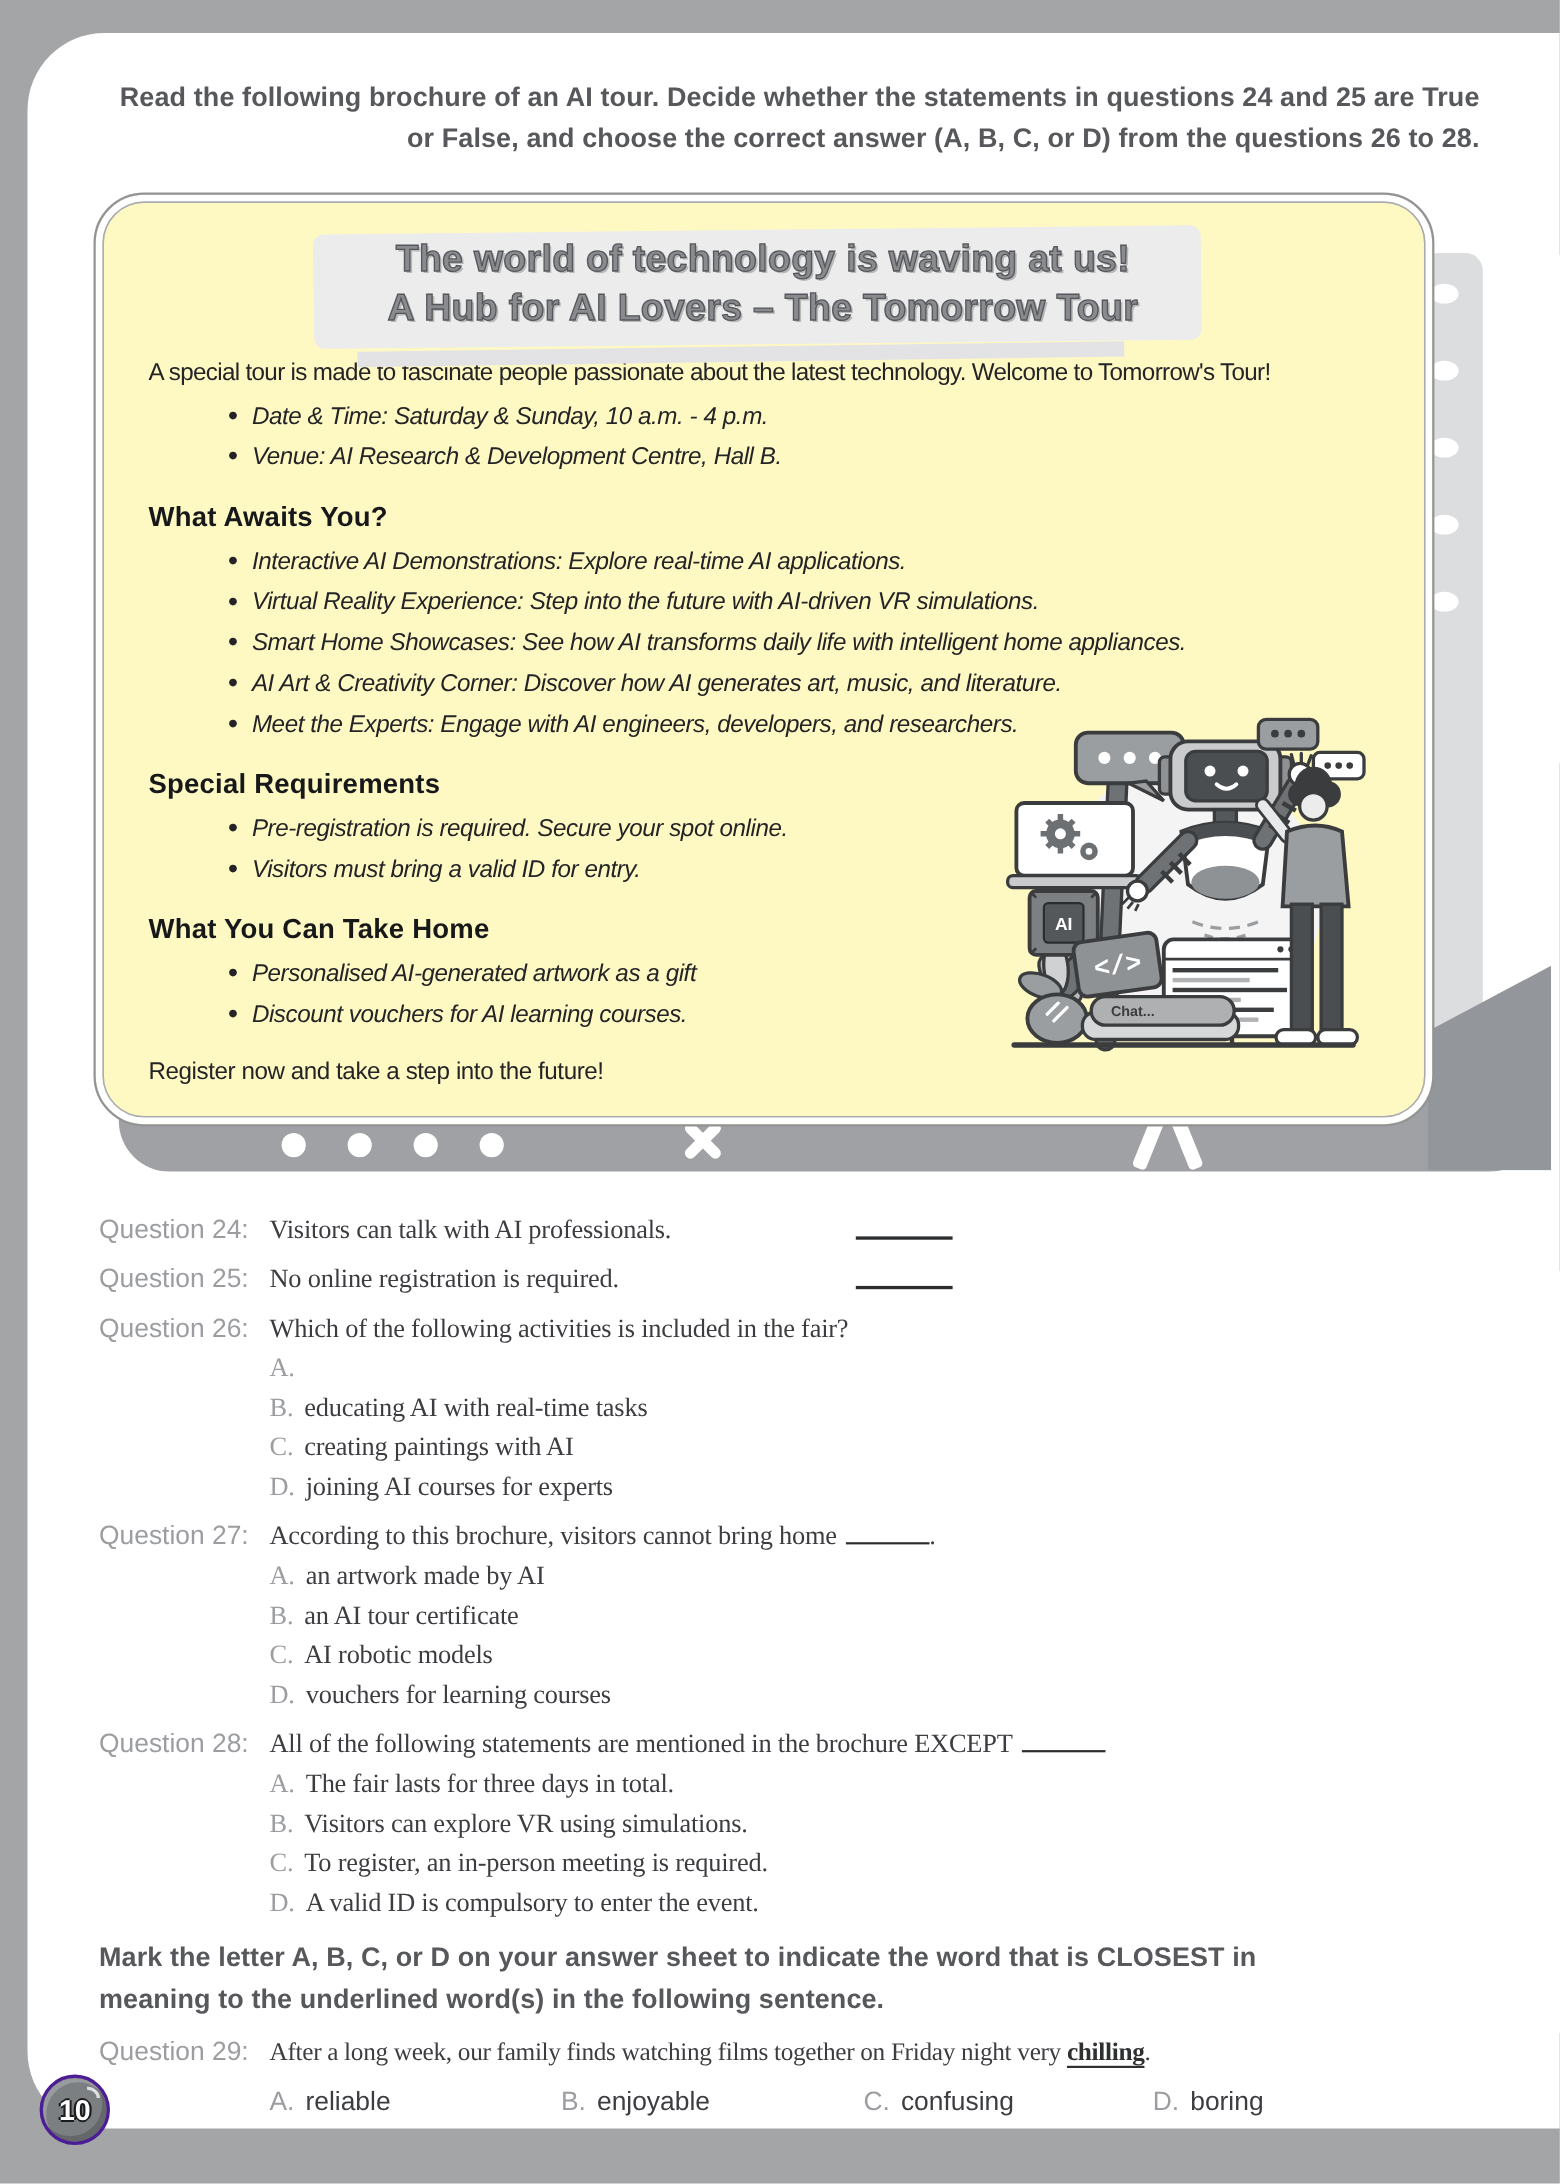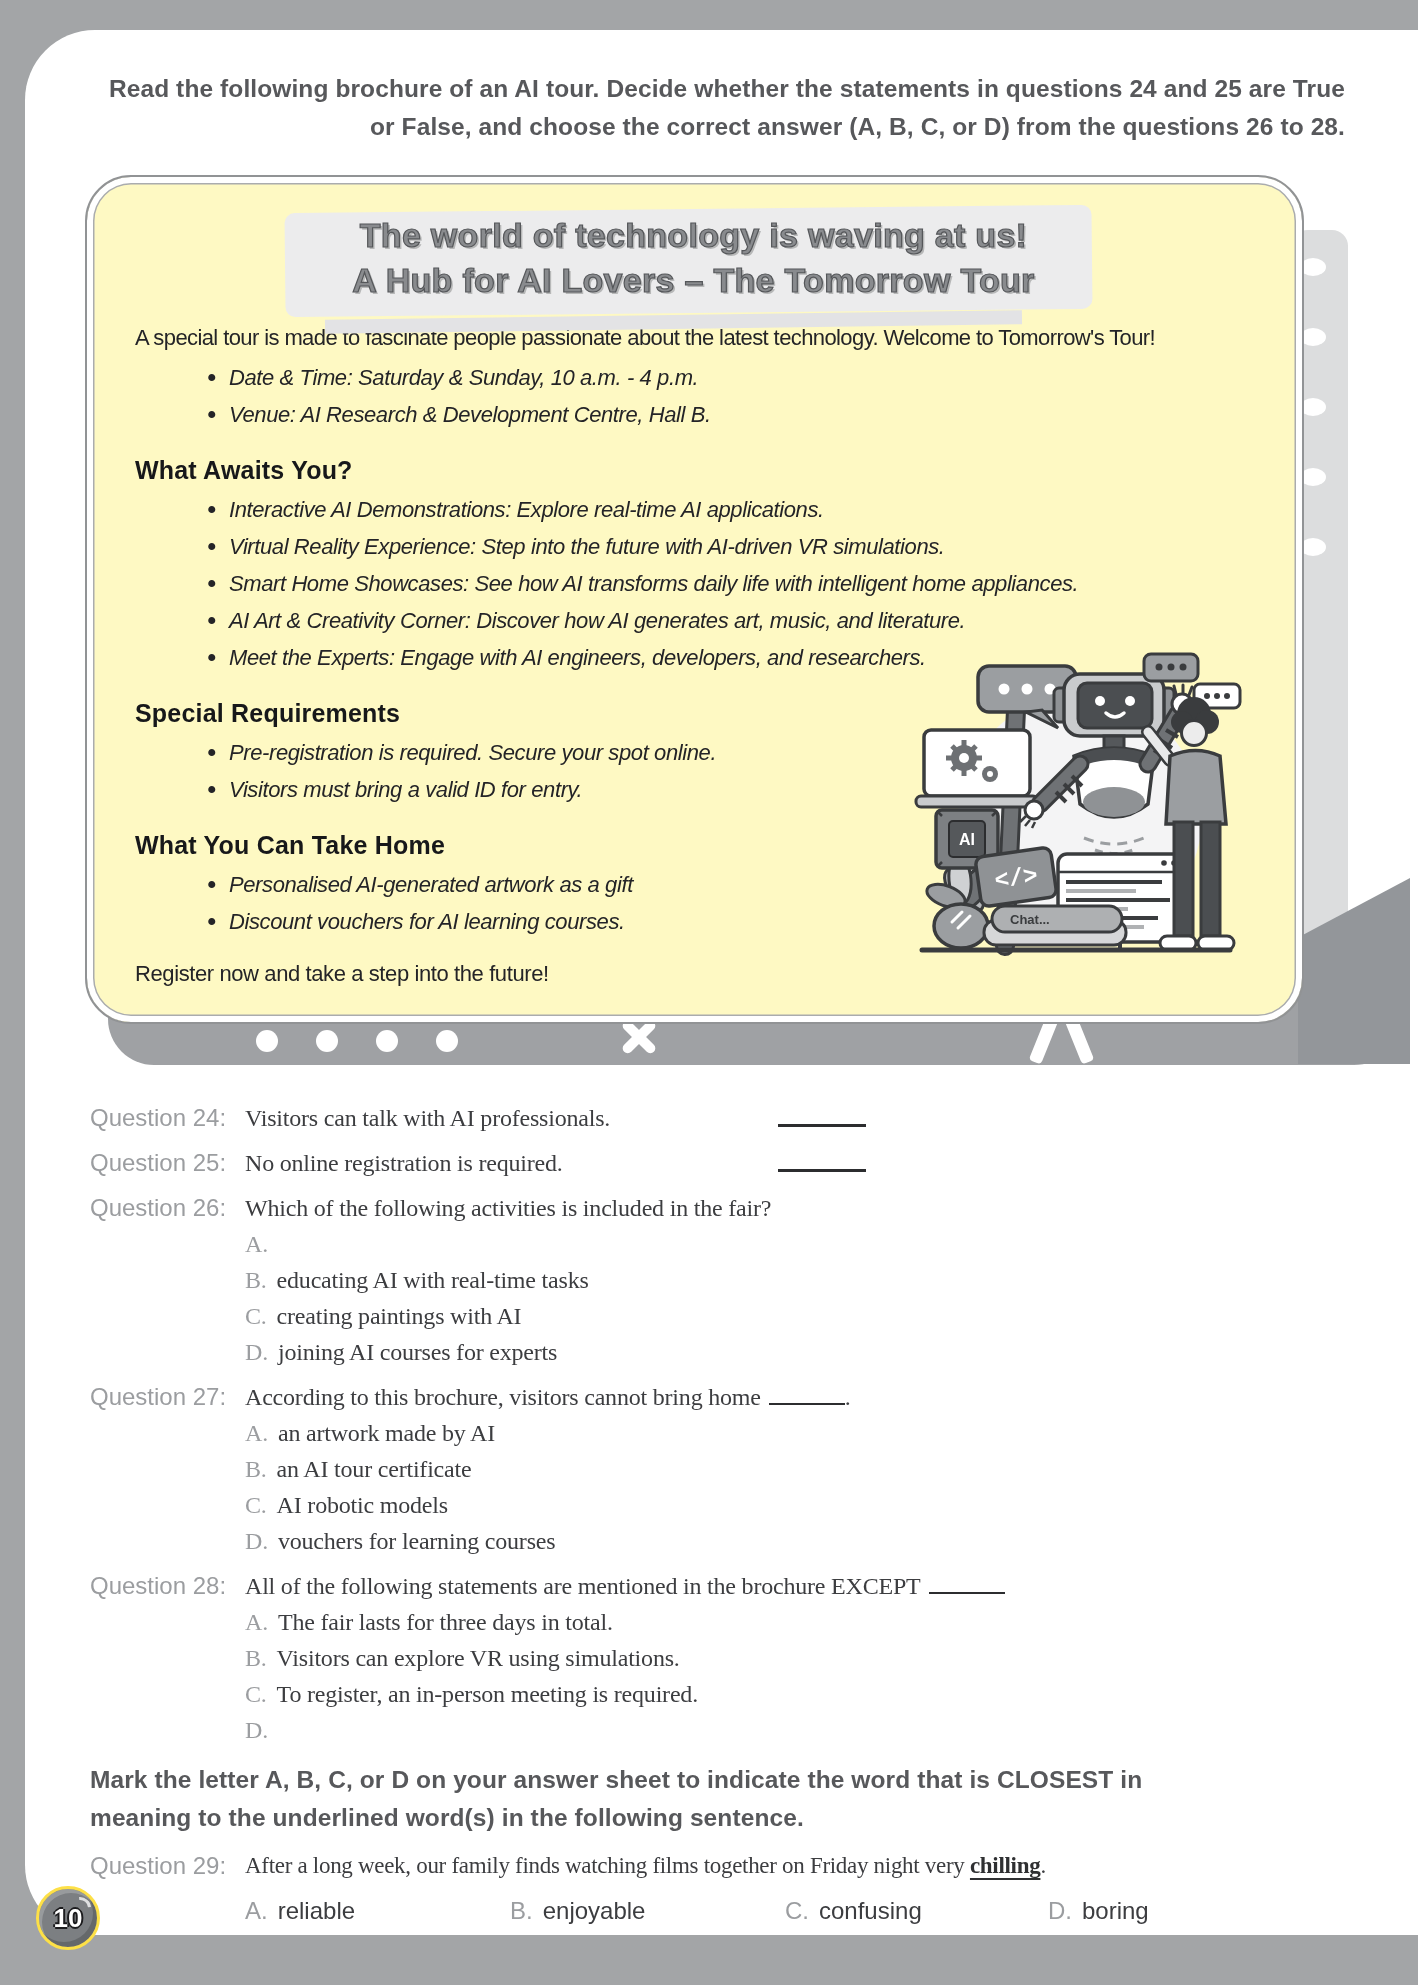--- a/index.html
+++ b/index.html
@@ -70,21 +70,21 @@
   .closest-instruction{margin-top:13px;width:1135px;font-size:24.5px;line-height:38px;font-weight:700;
     color:#57585b;letter-spacing:.1px;}
   .q29-wrap{margin-top:11px;}
   .q29-sentence{font-size:23px;letter-spacing:-.3px;}
   .uword{font-weight:700;color:#2f3032;text-decoration:underline;text-decoration-thickness:2px;text-underline-offset:5px;}
   .q29-options{position:relative;height:38px;margin-top:2px;}
   .q29-opt{position:absolute;top:0;display:flex;font-size:24px;line-height:36px;color:#3c3d40;}
 
   
   .page-badge{position:absolute;left:36px;top:1886px;width:58px;height:58px;border-radius:50%;
-    background:#7c7f82;border:3px solid #fde047;z-index:4;display:flex;align-items:center;justify-content:center;
+    background:#7c7f82;border:3px solid #4c1d95;z-index:4;display:flex;align-items:center;justify-content:center;
     box-shadow:inset -4px -5px 0 rgba(0,0,0,.18), inset 3px 4px 0 rgba(255,255,255,.22);}
   .page-badge::after{content:"";position:absolute;right:6px;top:8px;width:16px;height:16px;
     border:3px solid transparent;border-top-color:rgba(255,255,255,.75);border-radius:50%;transform:rotate(40deg);}
   .page-badge span{font-size:26px;font-weight:700;color:#fff;
     text-shadow:-2px 0 0 #1c1c1e,2px 0 0 #1c1c1e,0 -2px 0 #1c1c1e,0 2px 0 #1c1c1e;}
 </style>
 </head>
 <body>
 
 <div class="sheet"></div>
@@ -328,20 +328,21 @@
           <div class="q-option">
             <span class="opt-letter">B.</span>
             <span class="opt-text">Visitors can explore VR using simulations.</span>
           </div>
           <div class="q-option">
             <span class="opt-letter">C.</span>
             <span class="opt-text">To register, an in-person meeting is required.</span>
           </div>
           <div class="q-option">
             <span class="opt-letter">D.</span>
+            <span class="opt-text">A valid ID is compulsory to enter the event.</span>
           </div>
         </div>
       </div>
     </div>
 
   <div class="closest-instruction">Mark the letter A, B, C, or D on your answer sheet to indicate the word that is CLOSEST in meaning to the underlined word(s) in the following sentence.</div>
 
   <div class="q-row q29-wrap">
     <span class="q-label">Question 29:</span>
     <div class="q-body">

